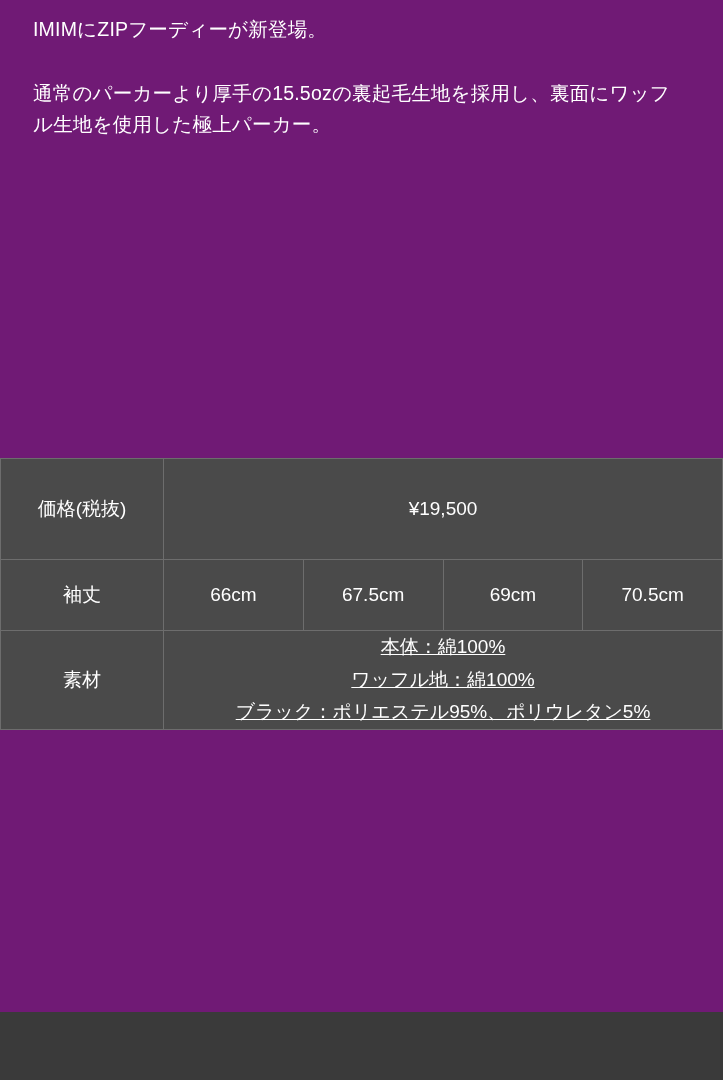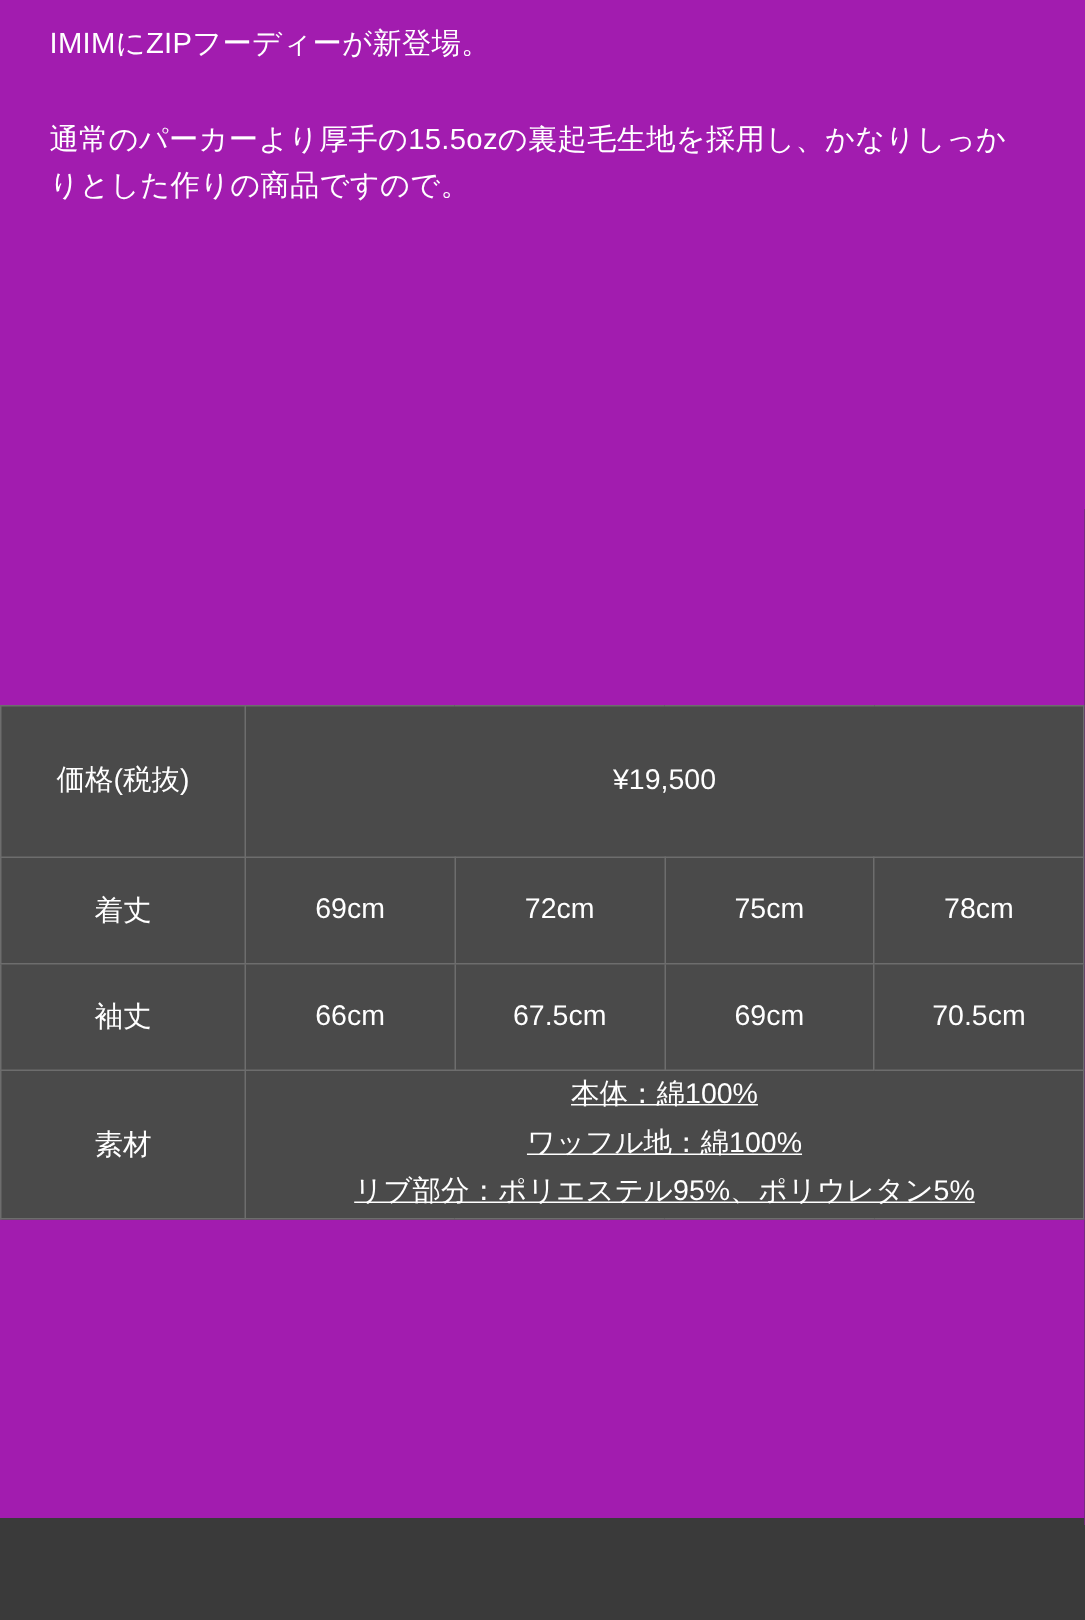--- a/index.html
+++ b/index.html
@@ -11,40 +11,40 @@
     height: 1080px;
     background: #3a3a3a;
     font-family: "Liberation Sans", sans-serif;
     color: #ffffff;
     overflow: hidden;
   }
   .page {
     width: 723px;
     height: 1012px;
     position: relative;
-    background: #a21caf;
+    background: #701a75;
   }
   .description {
     padding: 6px 33px 0 33px;
     box-sizing: border-box;
   }
   .description p {
     margin: 0 0 32px 0;
     font-size: 19.5px;
     line-height: 1.62;
     letter-spacing: 0.2px;
     color: #ffffff;
     font-weight: 400;
   }
   .description p:first-child {
     margin-top: 8px;
   }
   .spec-table-wrap {
     position: absolute;
-    top: 470px;
+    top: 458px;
     left: 0;
     width: 723px;
   }
   table.spec {
     border-collapse: collapse;
     width: 723px;
     table-layout: fixed;
     background: #4a4a4a;
   }
   table.spec td {
@@ -93,51 +93,44 @@
     white-space: normal;
   }
 </style>
 </head>
 <body>
 
 <div class="page">
 
   <div class="description">
     <p>IMIMにZIPフーディーが新登場。</p>
-    <p>通常のパーカーより厚手の15.5ozの裏起毛生地を採用し、かなりしっかりとした作りの商品ですので。</p>
+    <p>通常のパーカーより厚手の15.5ozの裏起毛生地を採用し、裏面にワッフル生地を使用した極上パーカー。</p>
   </div>
 
   <div class="spec-table-wrap">
     <table class="spec">
       <tbody>
         <tr class="price-row">
           <td class="label-cell">価格(税抜)</td>
           <td class="val-cell price-cell" colspan="4">¥19,500</td>
-        </tr>
-        <tr>
-          <td class="label-cell">着丈</td>
-          <td class="val-cell">69cm</td>
-          <td class="val-cell">72cm</td>
-          <td class="val-cell">75cm</td>
-          <td class="val-cell">78cm</td>
         </tr>
         <tr>
           <td class="label-cell">袖丈</td>
           <td class="val-cell">66cm</td>
           <td class="val-cell">67.5cm</td>
           <td class="val-cell">69cm</td>
           <td class="val-cell">70.5cm</td>
         </tr>
         <tr>
           <td class="label-cell material-label">素材</td>
           <td class="val-cell material-cell" colspan="4">
             <div class="material-lines">
               <div>本体：綿100%</div>
               <div>ワッフル地：綿100%</div>
-              <div class="wrap-line">リブ部分：ポリエステル95%、ポリウレタン5%</div>
+              <div class="wrap-line">ブラック：ポリエステル95%、ポリウレタン5%</div>
             </div>
           </td>
         </tr>
       </tbody>
     </table>
   </div>
 
 </div>
 
 </body></html>

